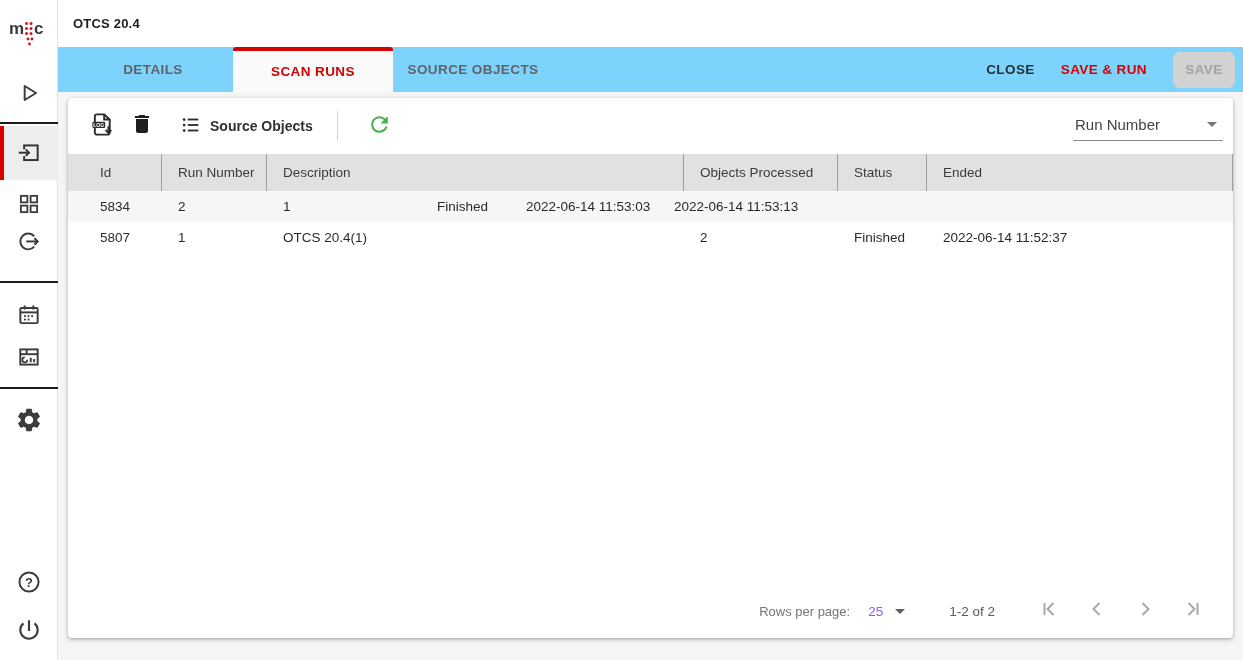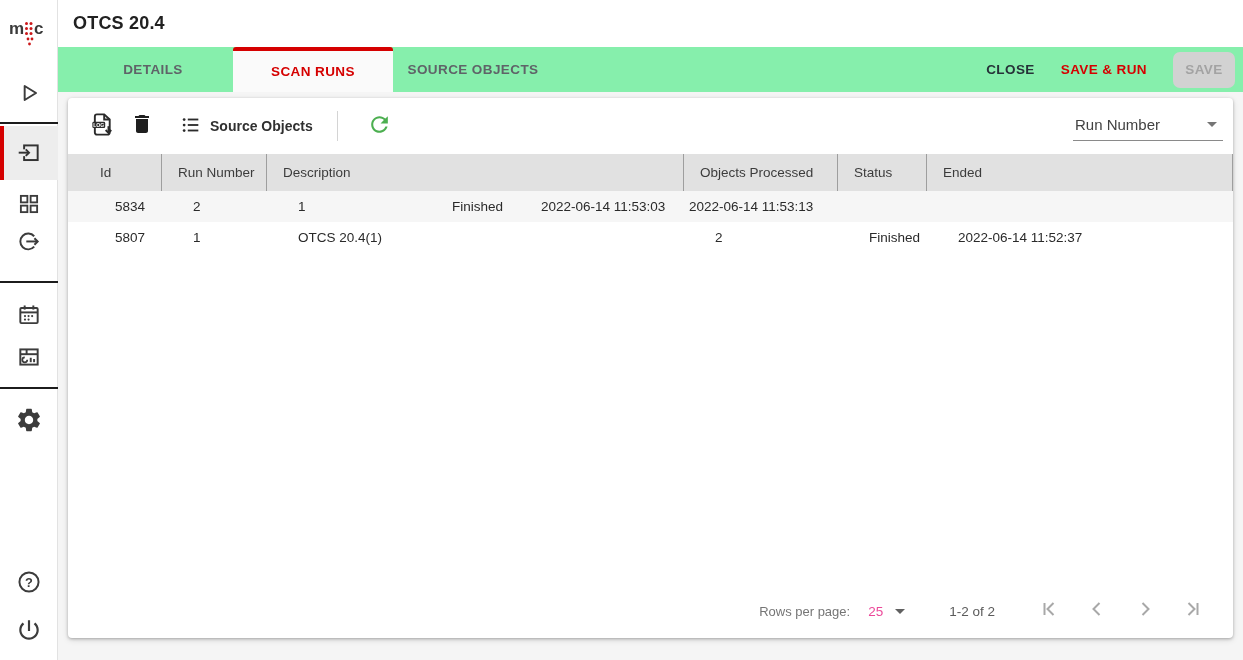--- a/index.html
+++ b/index.html
@@ -15,25 +15,25 @@
     display:flex; align-items:center; justify-content:center; cursor:pointer; }
   .side-div { position:absolute; left:0; width:58px; height:2px; background:#1c1c1c; }
   .side-item.active { height:54px; background:#ededed; }
   .side-item.active::before { content:""; position:absolute; left:0; top:0;
     width:4px; height:100%; background:#d50000; }
   .side-item svg { display:block; }
 
   
   .topbar { position:absolute; left:58px; top:0; width:1185px; height:47px;
     background:#fff; display:flex; align-items:center; padding-left:15px; }
-  .win-title { font-size:18px; font-weight:700; color:#212121; letter-spacing:.2px; }
+  .win-title { font-size:13px; font-weight:700; color:#212121; letter-spacing:.2px; }
 
   
   .tabbar { position:absolute; left:58px; top:47px; width:1185px; height:45px;
-    background:#86efac; display:flex; align-items:stretch; padding-left:15px; }
+    background:#7dd3fc; display:flex; align-items:stretch; padding-left:15px; }
   .tab { width:160px; display:flex; align-items:center; justify-content:center;
     font-size:13.5px; font-weight:700; letter-spacing:.4px; color:#5f6368;
     cursor:pointer; position:relative; }
   .tab.active { background:#fafafa; color:#d50000;
     border-top:4px solid #d50000; border-radius:3px 3px 0 0; }
   .tab-actions { margin-left:auto; display:flex; align-items:center; gap:26px;
     padding-right:8px; }
   .txt-btn { font-size:13.5px; font-weight:700; letter-spacing:.4px;
     color:#263238; cursor:pointer; background:none; border:none;
     font-family:inherit; }
@@ -66,39 +66,39 @@
     border-right:5px solid transparent; border-top:5px solid #757575; }
   .search-input { width:261px; height:30px; border:none;
     border-bottom:1px solid #9e9e9e; font-size:15px; color:#424242;
     font-family:inherit; outline:none; background:transparent; padding:0 2px 2px; }
   .search-input::placeholder { color:#9e9e9e; }
 
   
   .thead { display:flex; height:37px; background:#e1e1e1; align-items:stretch; }
   .th { display:flex; align-items:center; padding-left:16px; font-size:13.5px;
     color:#3c3c3c; border-right:1px solid #9e9e9e; cursor:pointer; }
-  .tr { display:flex; height:31px; align-items:stretch; cursor:pointer;padding-left:15px; }
+  .tr { display:flex; height:31px; align-items:stretch; cursor:pointer; }
   .tr.odd { background:#f6f6f6; }
   .td { display:flex; align-items:center; padding-left:16px; font-size:13.5px;
     color:#2a2a2a; white-space:nowrap; overflow:hidden; }
   .c0 { width:94px; padding-left:32px; }
   .c1 { width:105px; }
   .c2 { width:417px; }
   .c3 { width:154px; }
   .c4 { width:89px; }
   .c5 { width:148px; }
   .c6 { flex:1; }
 
   
   .pager { position:absolute; left:0; bottom:0; width:100%; height:54px;
     display:flex; align-items:center; justify-content:flex-end;
     padding-right:28px; }
   .pager-label { font-size:13px; color:#757575; margin-right:18px; }
   .pp-select { display:flex; align-items:center; gap:12px; font-size:13.5px;
-    color:#ec4899; cursor:pointer; margin-right:44px; }
+    color:#8b5cf6; cursor:pointer; margin-right:44px; }
   .pp-select .caret { border-top-color:#616161; }
   .range { font-size:13.5px; color:#5b5b5b; margin-right:18px; }
   .pg-btn { width:24px; height:24px; margin-left:24px; display:flex;
     align-items:center; justify-content:center; cursor:default; }
 </style>
 </head>
 <body>
 
 <div class="sidebar">
   <div class="logo">

